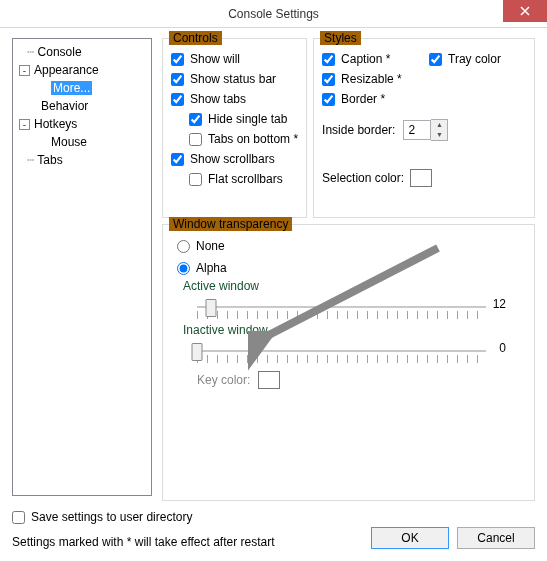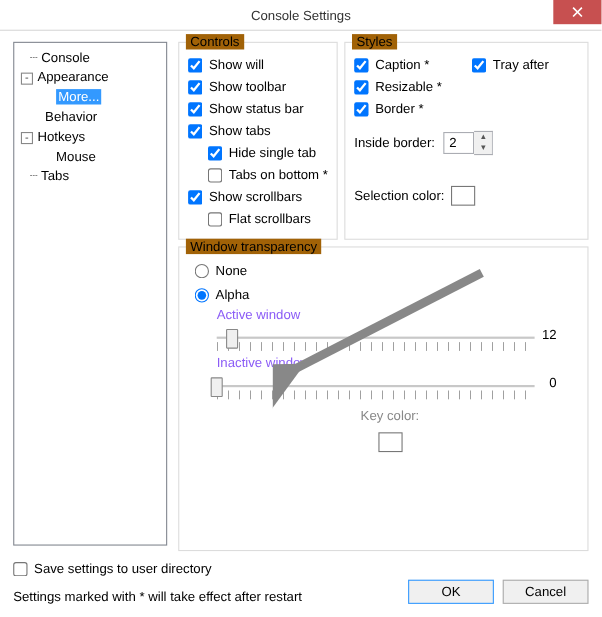--- a/index.html
+++ b/index.html
@@ -40,31 +40,31 @@
   .spin input { width: 28px; height: 20px; border: 1px solid #abadb3; padding: 0 4px; }
   .spin-btns { display:flex; flex-direction:column; border:1px solid #abadb3; border-left:none; }
   .spin-btns div { width:16px; height:10px; font-size:7px; text-align:center; line-height:10px; background:#f0f0f0; color:#555; cursor:pointer; }
 
   .selc-row { display:flex; align-items:center; gap:6px; margin-top:28px; }
   .swatch { width:22px; height:18px; border:1px solid #777; padding:2px; display:inline-block; }
   .swatch-inner { width:100%; height:100%; background:#000; }
 
   .radio-row { display:flex; align-items:center; line-height:22px; }
   .radio-row input[type=radio] { margin-right:6px; margin-left:6px; }
-  .trans-label { margin-left: 26px; color:#8b5cf6; }
+  .trans-label { margin-left: 12px; color:#14532d; }
 
   .slider { position:relative; height:30px; margin-left:26px; margin-right:40px; }
   .slider-track { position:absolute; top:13px; left:0; right:0; height:2px; background:#c8c8c8; }
   .slider-thumb { position:absolute; top:6px; width:11px; height:18px; background:#f0f0f0; border:1px solid #888; border-radius:1px; transform:translateX(-50%); }
   .slider-ticks { position:absolute; top:18px; left:0; right:0; height:8px;
     background: repeating-linear-gradient(to right, #a0a0a0 0, #a0a0a0 1px, transparent 1px, transparent 10px); }
   .slider-val { position:absolute; right:20px; top:4px; }
   .slider-wrap { position:relative; }
 
-  .keycolor-row { display:flex; align-items:center; gap:8px; margin-left:12px; margin-top:4px;flex-direction:column; }
+  .keycolor-row { display:flex; align-items:center; gap:8px; margin-left:26px; margin-top:4px; }
   .disabled { color:#888; }
 
   .footer { margin-top:6px; }
   .footer-row { display:flex; align-items:center; line-height:20px; }
   .footer-note { margin-top:8px; }
   .btn-row { display:flex; justify-content:center; gap:8px; margin-top:-6px; }
   .btn { width:78px; height:22px; border:1px solid #acacac; background:#f0f0f0; display:flex; align-items:center; justify-content:center; cursor:pointer; }
   .btn.default { border:1px solid #3399ff; }
 
   .arrow-overlay { position:absolute; left:85px; top:18px; pointer-events:none; }
@@ -98,24 +98,20 @@
       <div class="row">
 
         <div class="group g-controls">
           <div class="group-title">Controls</div>
           <div class="chk-row">
               <input type="checkbox" checked="" style="">
               <span>Show will</span>
             </div>
           <div class="chk-row">
               <input type="checkbox" checked="" style="">
-              <span>Show toolbar</span>
-            </div>
-          <div class="chk-row">
-              <input type="checkbox" checked="" style="">
               <span>Show status bar</span>
             </div>
           <div class="chk-row">
               <input type="checkbox" checked="" style="">
               <span>Show tabs</span>
             </div>
           <div class="chk-row indent">
               <input type="checkbox" checked="" style="">
               <span>Hide single tab</span>
             </div>
@@ -146,21 +142,21 @@
                   <span>Resizable *</span>
                 </div>
               <div class="chk-row">
                   <input type="checkbox" checked="" style="">
                   <span>Border *</span>
                 </div>
             </div>
             <div class="styles-col">
               <div class="chk-row">
                   <input type="checkbox" checked="" style="">
-                  <span>Tray after</span>
+                  <span>Tray color</span>
                 </div>
             </div>
           </div>
           <div class="inside-row">
             <span>Inside border:</span>
             <div class="spin">
               <input type="text" value="2" style="">
               <div class="spin-btns">
                   <div>▲</div>
                   <div>▼</div>

